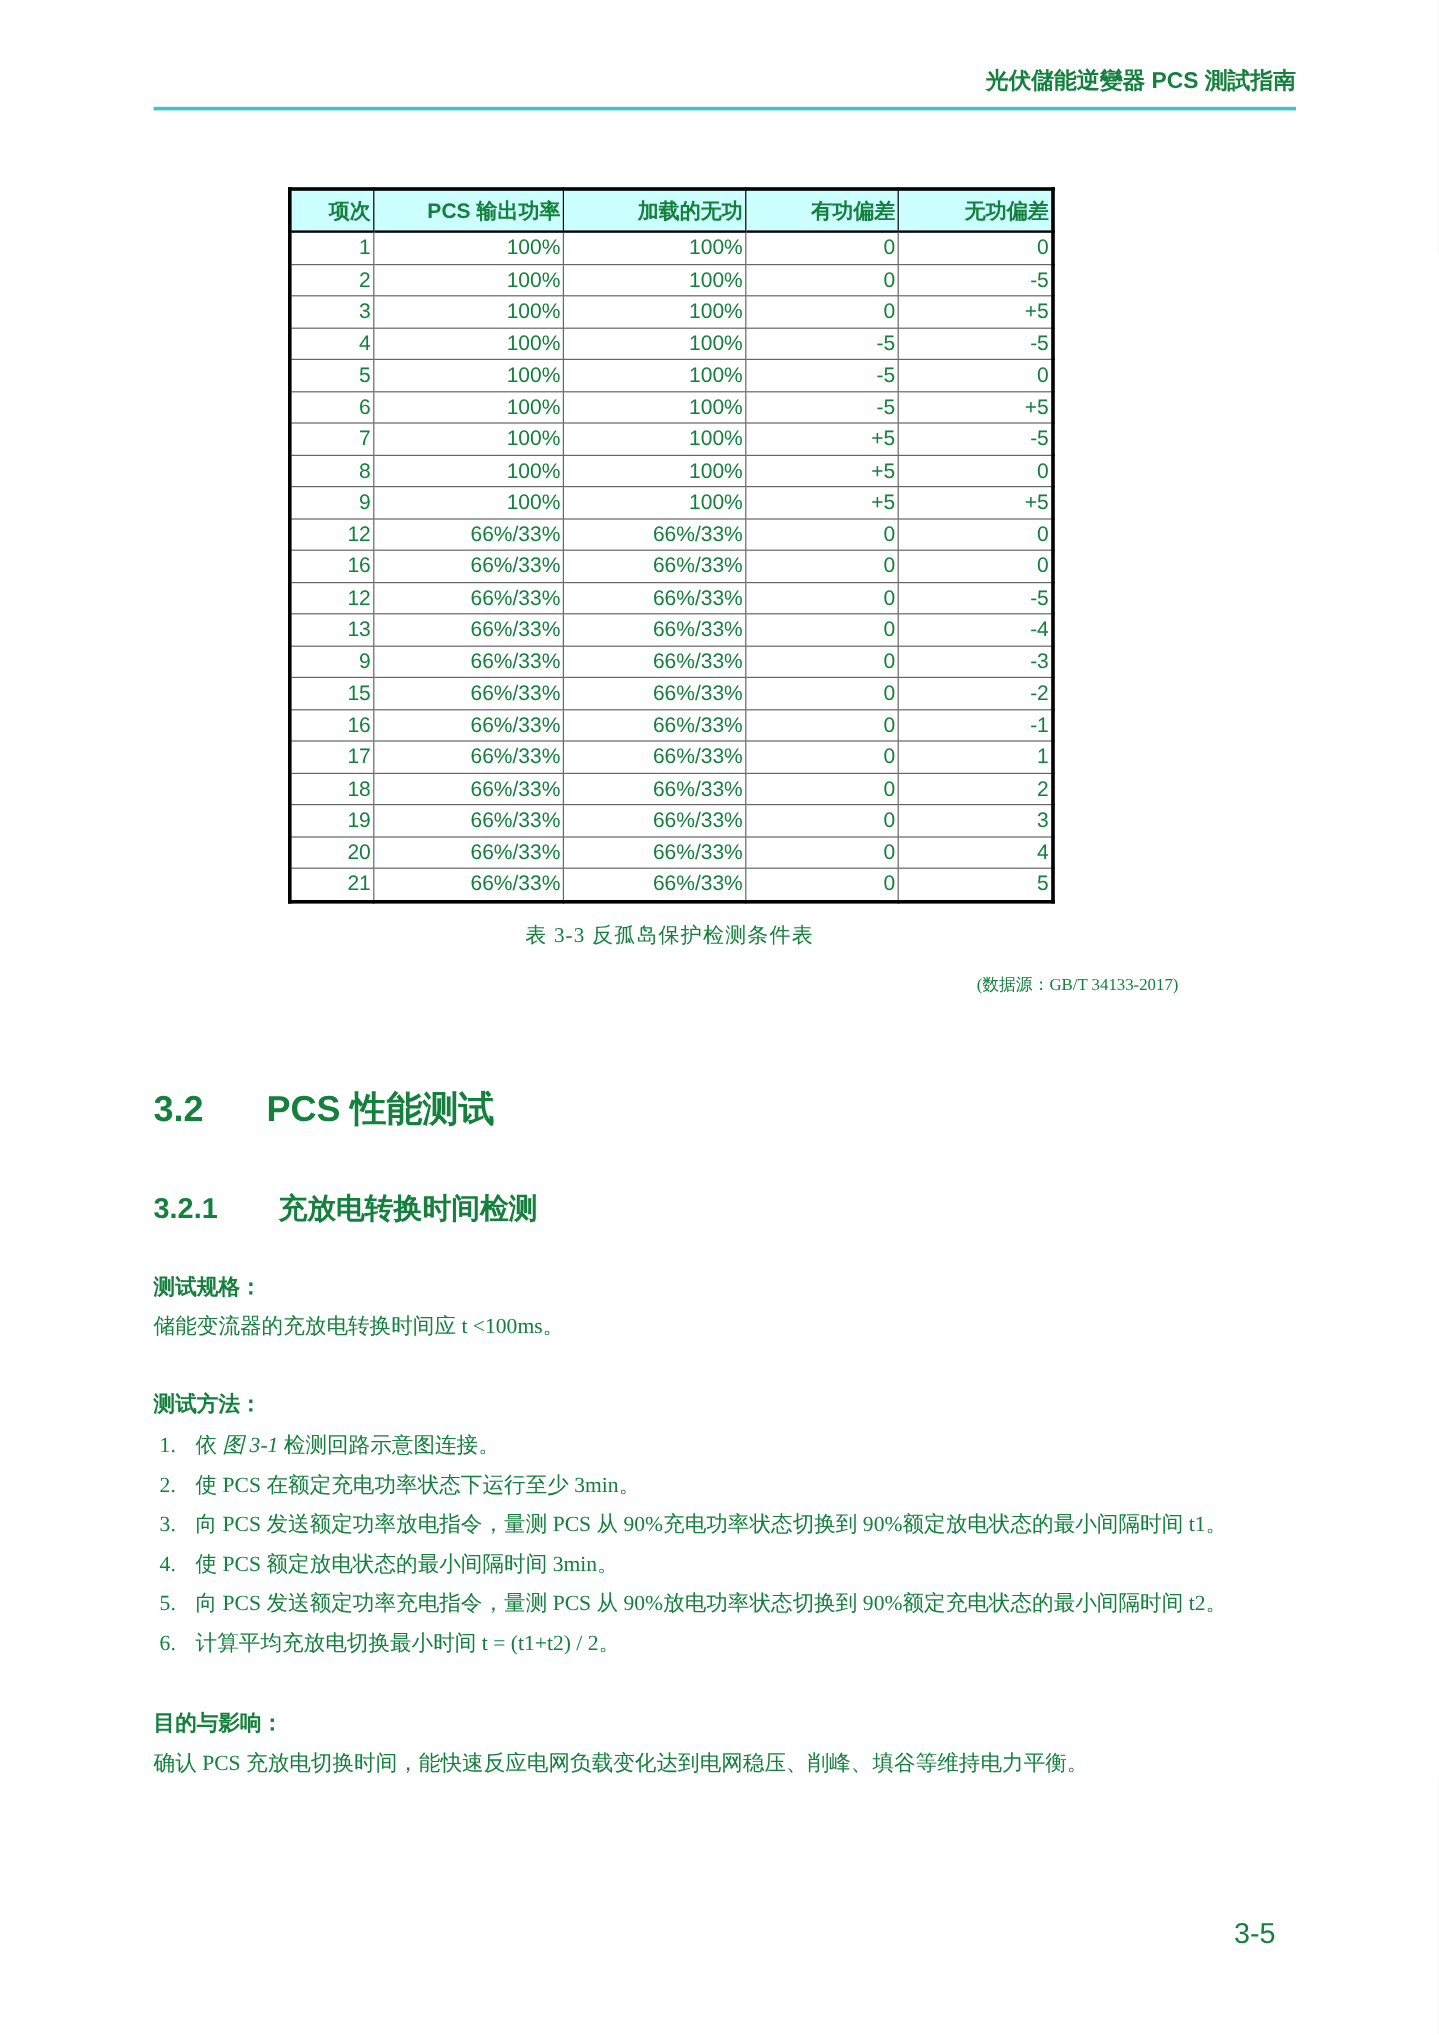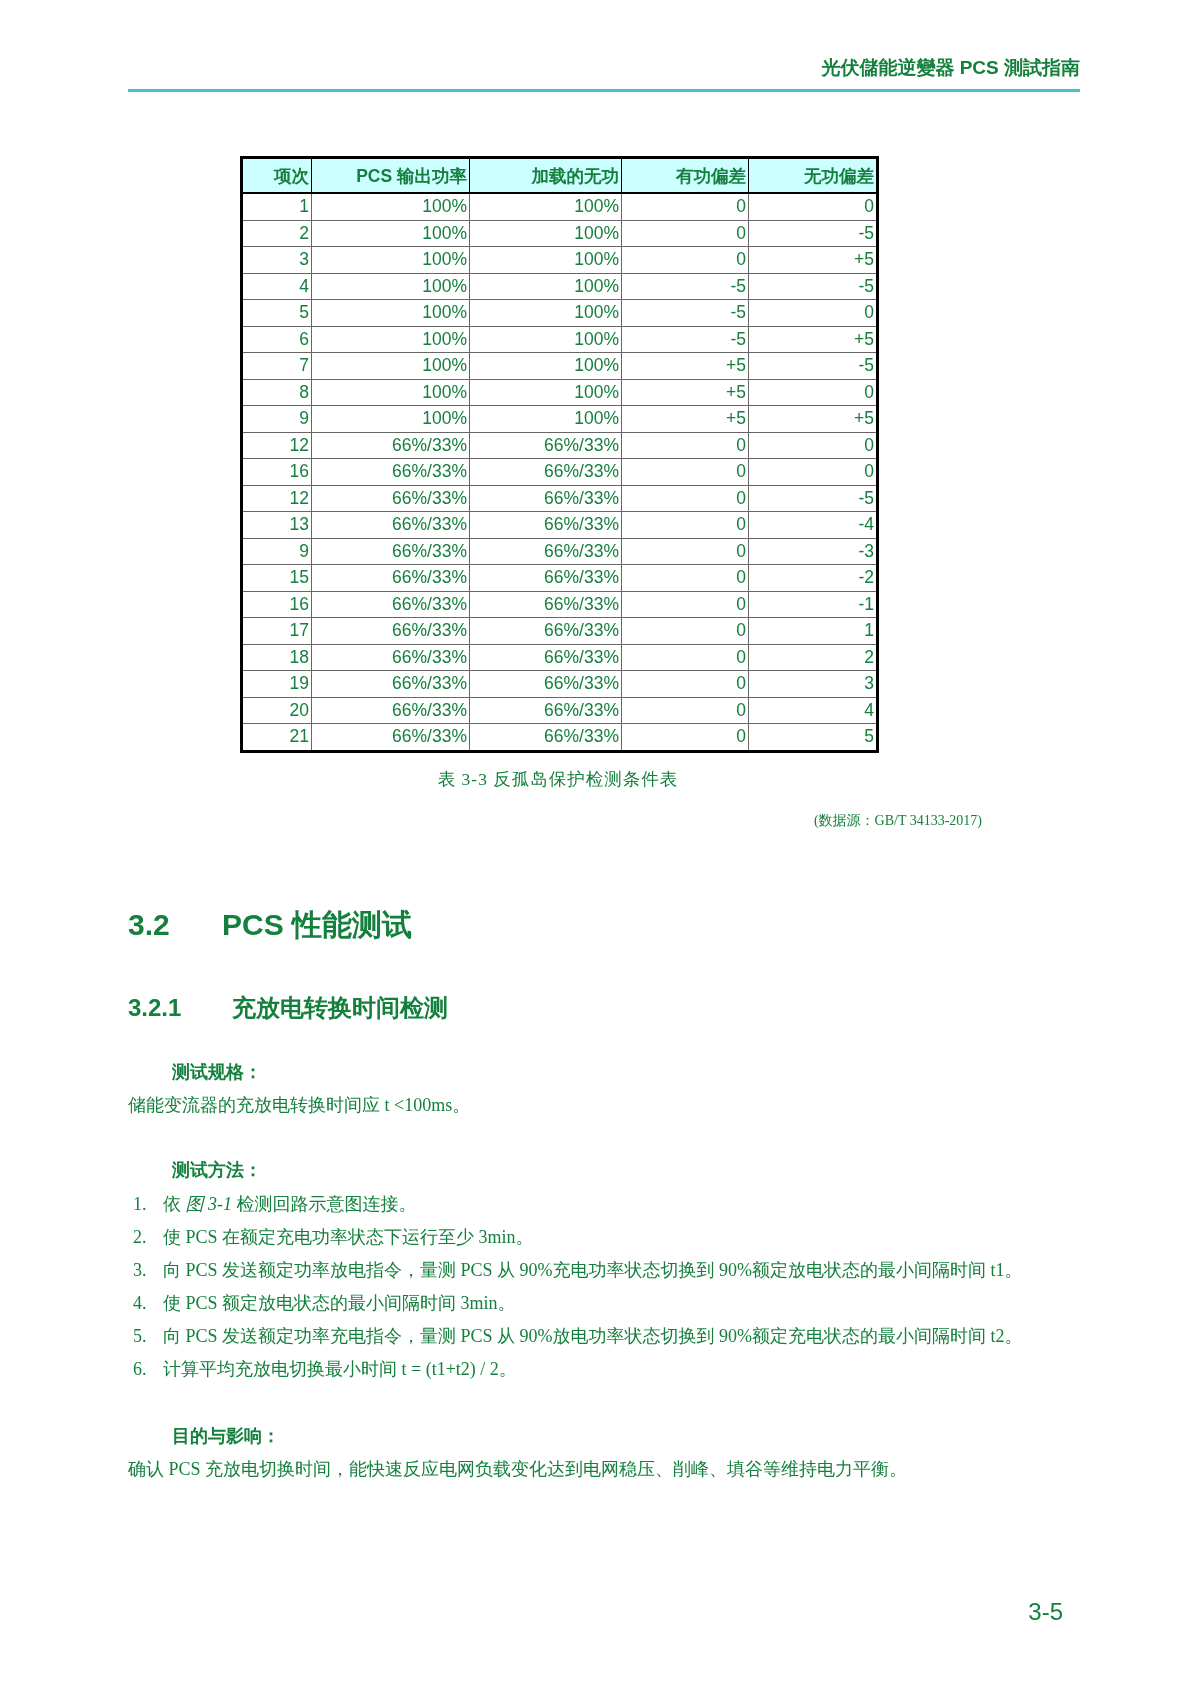--- a/index.html
+++ b/index.html
@@ -85,21 +85,20 @@
     line-height:28px;
   }
   .h3 .h-num{display:inline-block;min-width:104px;}
   
   .lbl{
     margin-top:38px;
     font-family:"Liberation Sans", sans-serif;
     font-weight:bold;
     font-size:18px;
     line-height:24px;
-    margin-left:44px;
   }
   .body-text{
     margin-top:6px;
     font-size:18px;
     line-height:30px;
     max-width:952px;
   }
   .steps{margin-top:6px;}
   .step{
     display:flex;

